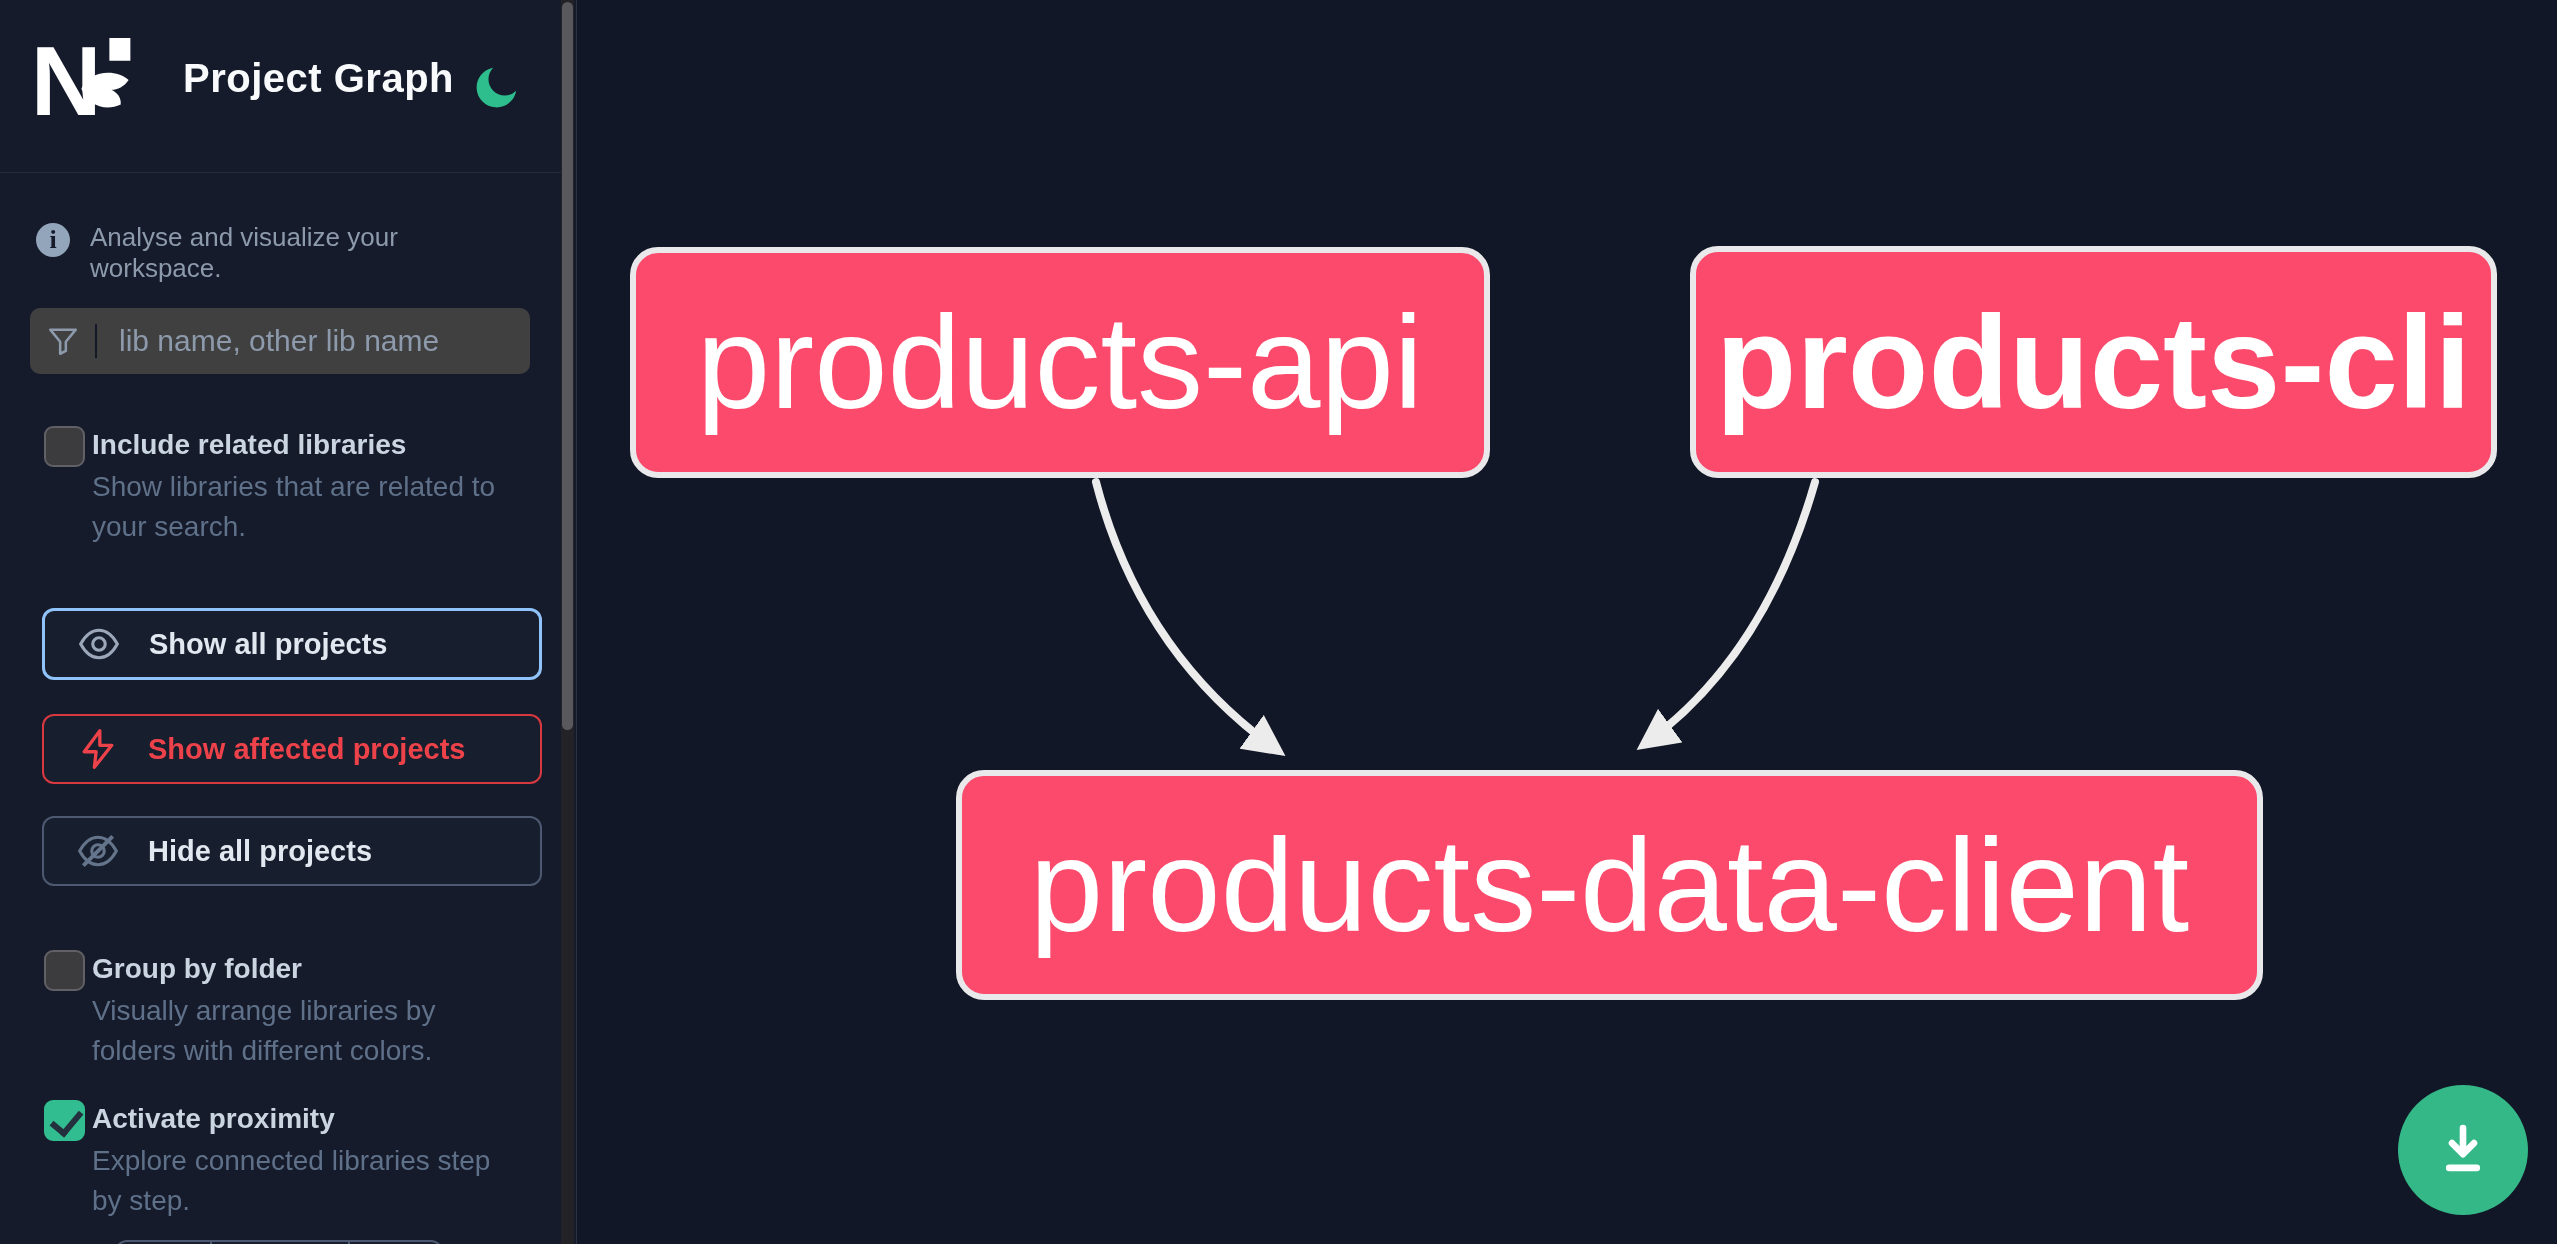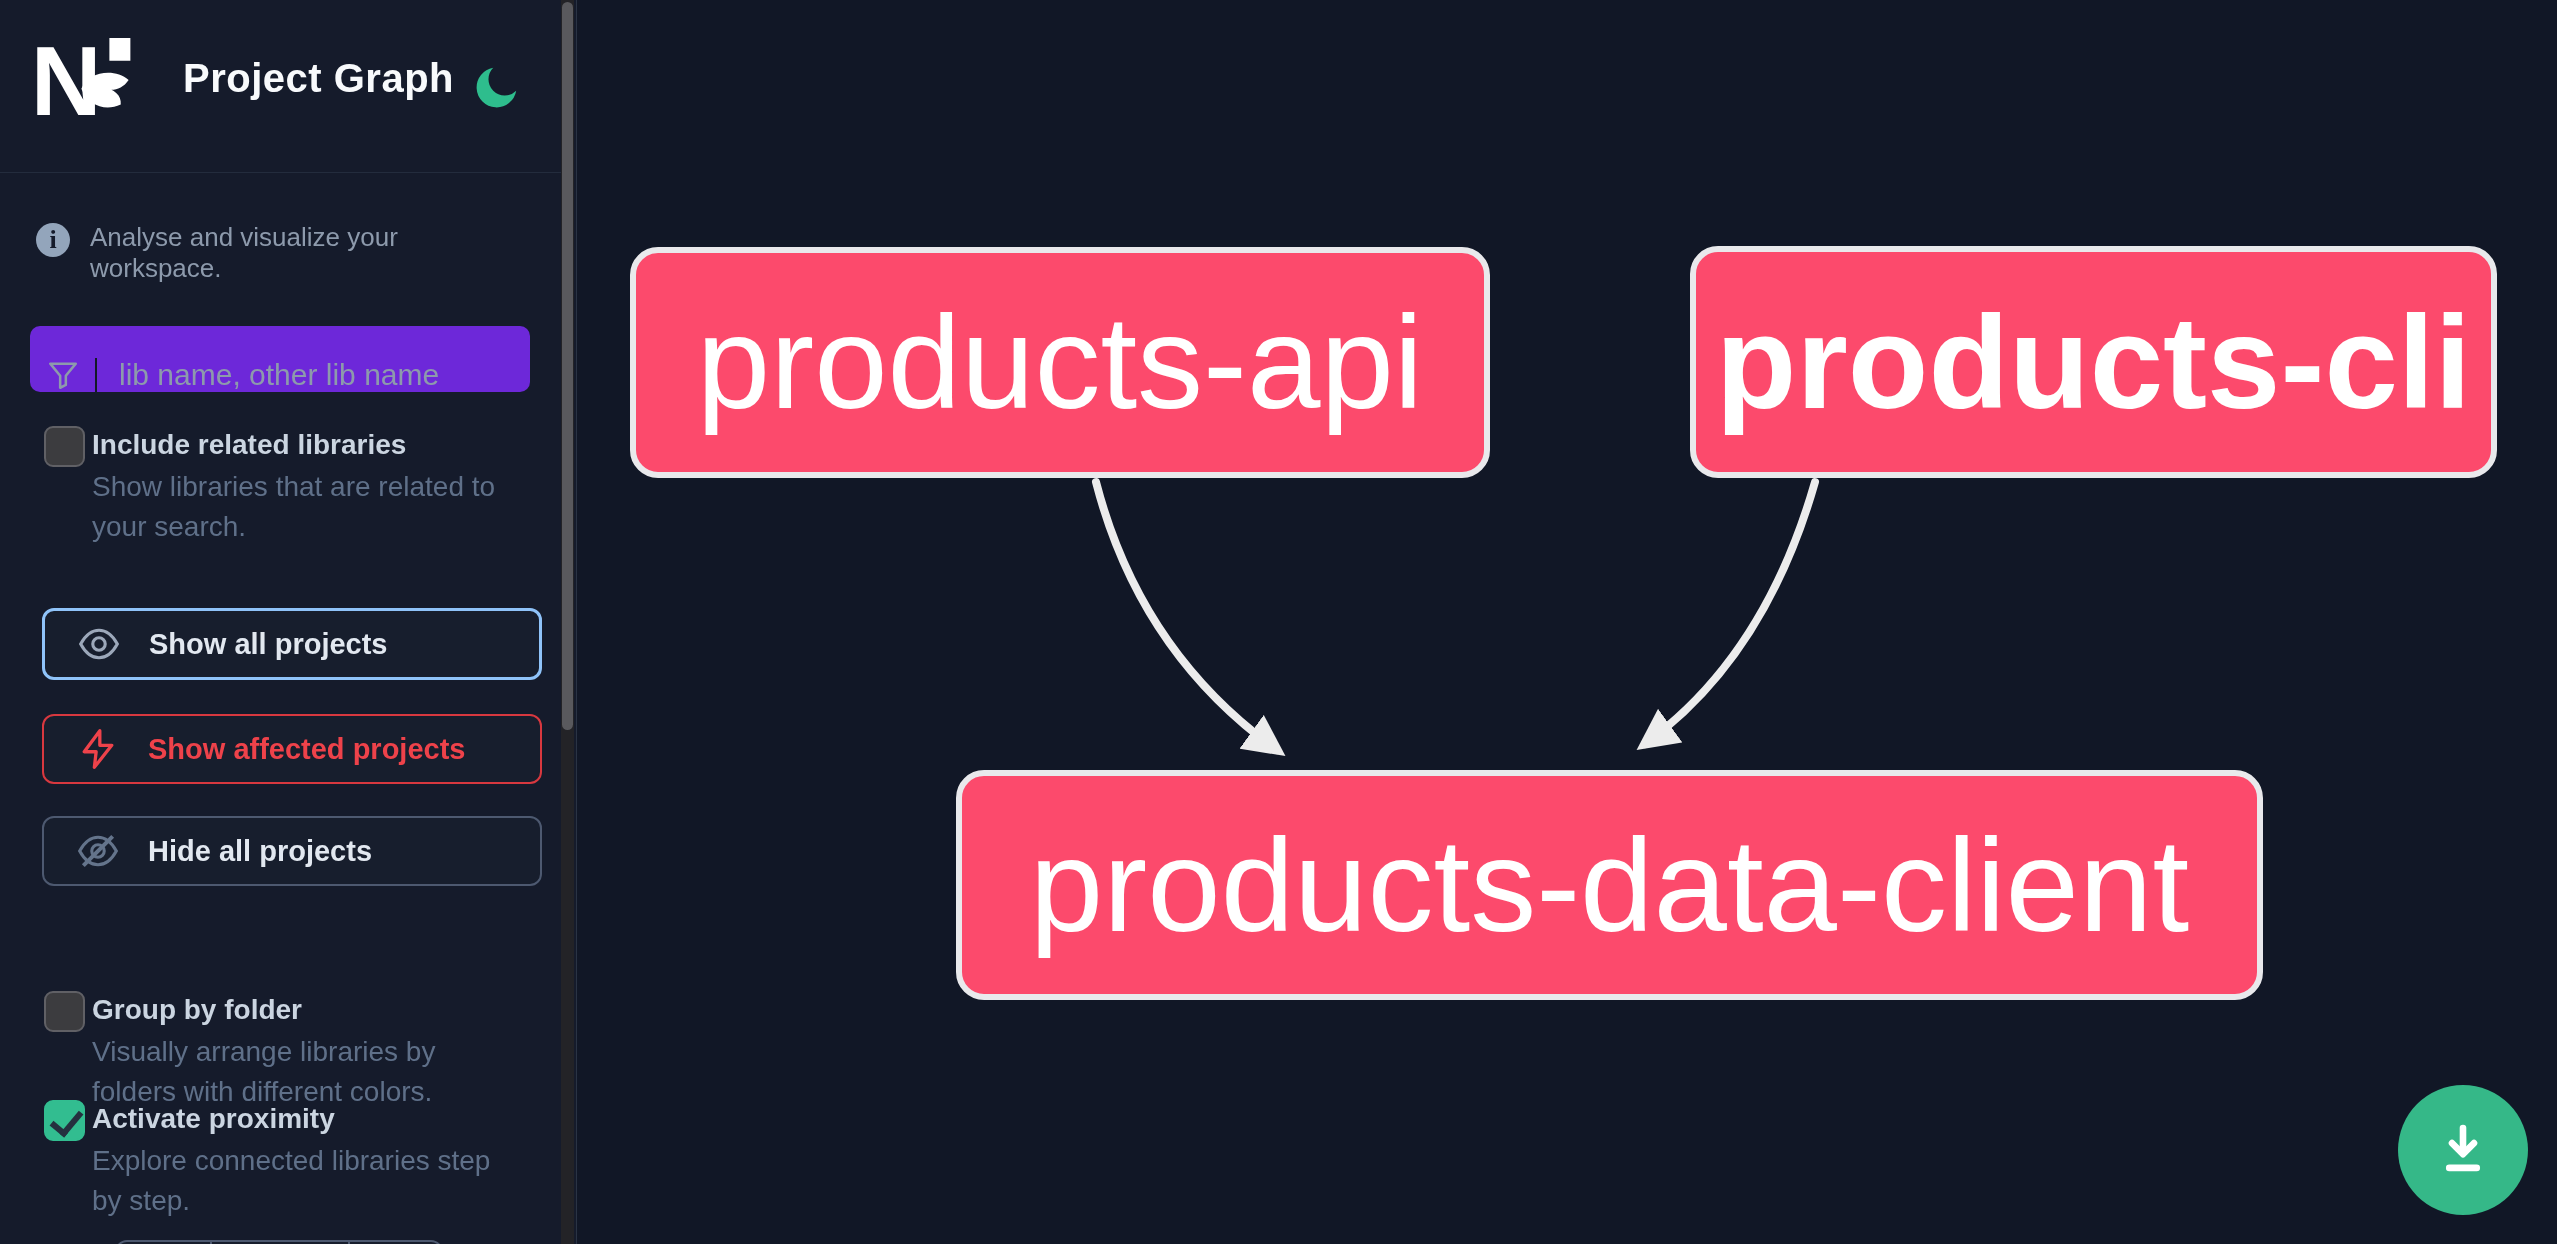--- a/index.html
+++ b/index.html
@@ -30,36 +30,36 @@
 
   .tagline-row { position:absolute; left:36px; top:196px; width:500px; display:flex; align-items:center; gap:20px; }
   .info-icon {
     width:34px; height:34px; border-radius:50%; background:#93a5bb;
     color:#151b2b; font-family:"Liberation Serif", serif; font-weight:bold;
     font-size:26px; display:flex; align-items:center; justify-content:center; flex:0 0 auto;
   }
   .tagline { font-size:26px; color:#8d9aac;margin-top:26px; }
 
   .searchbox {
-    position:absolute; left:30px; top:326px; width:500px; height:66px;
-    background:#6d28d9; border-radius:10px; display:flex; align-items:flex-end; overflow:hidden;
+    position:absolute; left:30px; top:308px; width:500px; height:66px;
+    background:#404040; border-radius:10px; display:flex; align-items:center; overflow:hidden;
   }
   .search-iconwrap {
     width:67px; display:flex; align-items:center; justify-content:center;
     border-right:2px solid #131927; flex:0 0 auto;
   }
   .searchbox input {
     flex:1; background:transparent; border:none; outline:none;
     font-family:"Liberation Sans", sans-serif; font-size:30px; color:#cbd5e1; padding:0 22px;
   }
   .searchbox input::placeholder { color:#8d9aac; }
 
   .toggle { position:absolute; left:44px; width:500px; display:flex; gap:7px; }
   .toggle.t1 { top:424px; }
-  .toggle.t2 { top:948px;margin-top:41px; }
+  .toggle.t2 { top:948px; }
   .toggle.t3 { top:1098px; }
   .checkbox {
     width:41px; height:41px; border-radius:9px; flex:0 0 auto; margin-top:2px;
     background:#3c3c3f; border:2px solid #606065; cursor:pointer; position:relative;
   }
   .checkbox.checked { background:#32bd90; border-color:#32bd90; }
   .checkbox.checked::after {
     content:""; position:absolute; left:11px; top:3px; width:13px; height:24px;
     border:solid #25303f; border-width:0 6px 6px 0; transform:rotate(40deg);
   }

